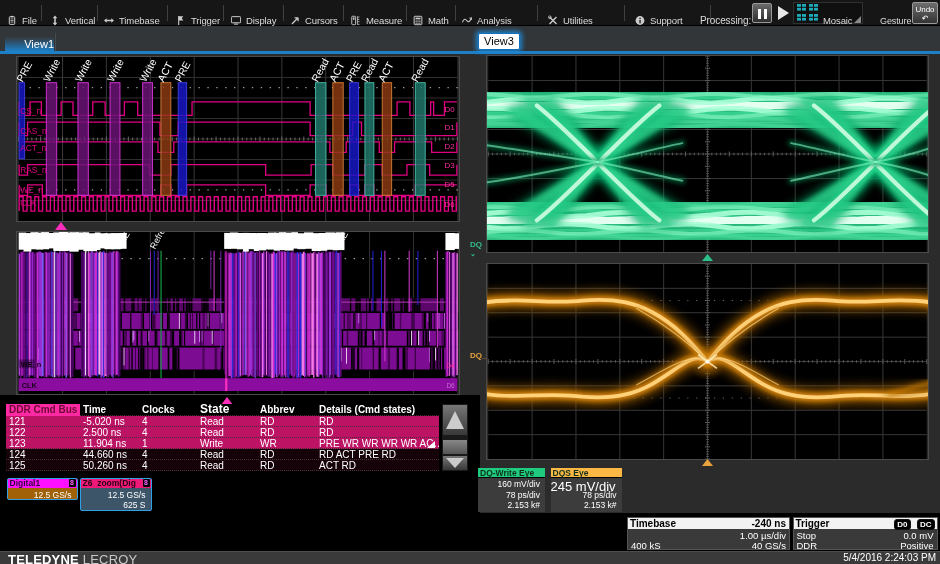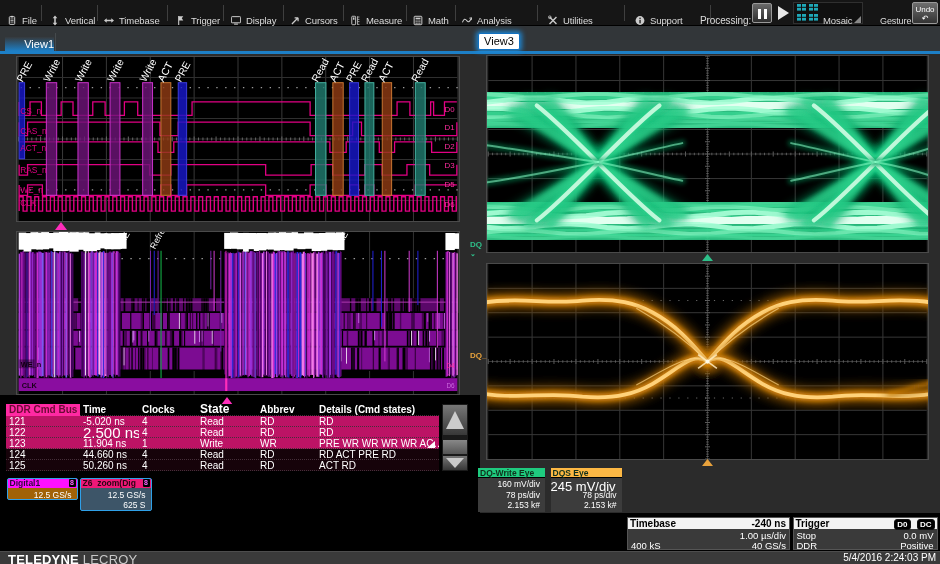--- a/index.html
+++ b/index.html
@@ -1001,21 +1001,21 @@
 <div class="abs" style="left:6px;top:415.5px;width:433px;height:11px;background:#bc1365;border-bottom:1px dotted #462f3a">
     <div class="abs" style="left:0px;top:0;width:74px;height:11px;color:#fff;font-size:10px;font-weight:normal;line-height:11px;padding-left:3px;white-space:nowrap;overflow:hidden">121</div>
     <div class="abs" style="left:74px;top:0;width:59px;height:11px;color:#fff;font-size:10px;font-weight:normal;line-height:11px;padding-left:3px;white-space:nowrap;overflow:hidden">-5.020 ns</div>
     <div class="abs" style="left:133px;top:0;width:58px;height:11px;color:#fff;font-size:10px;font-weight:normal;line-height:11px;padding-left:3px;white-space:nowrap;overflow:hidden">4</div>
     <div class="abs" style="left:191px;top:0;width:60px;height:11px;color:#fff;font-size:10px;font-weight:normal;line-height:11px;padding-left:3px;white-space:nowrap;overflow:hidden">Read</div>
     <div class="abs" style="left:251px;top:0;width:59px;height:11px;color:#fff;font-size:10px;font-weight:normal;line-height:11px;padding-left:3px;white-space:nowrap;overflow:hidden">RD</div>
     <div class="abs" style="left:310px;top:0;width:123px;height:11px;color:#fff;font-size:10px;font-weight:normal;line-height:11px;padding-left:3px;white-space:nowrap;overflow:hidden">RD</div>
   </div>
 <div class="abs" style="left:6px;top:426.5px;width:433px;height:11px;background:#bc1365;border-bottom:1px dotted #462f3a">
     <div class="abs" style="left:0px;top:0;width:74px;height:11px;color:#fff;font-size:10px;font-weight:normal;line-height:11px;padding-left:3px;white-space:nowrap;overflow:hidden">122</div>
-    <div class="abs" style="left:74px;top:0;width:59px;height:11px;color:#fff;font-size:15px;font-weight:normal;line-height:11px;padding-left:3px;white-space:nowrap;overflow:hidden">2.500 ns</div>
+    <div class="abs" style="left:74px;top:0;width:59px;height:11px;color:#fff;font-size:10px;font-weight:normal;line-height:11px;padding-left:3px;white-space:nowrap;overflow:hidden">2.500 ns</div>
     <div class="abs" style="left:133px;top:0;width:58px;height:11px;color:#fff;font-size:10px;font-weight:normal;line-height:11px;padding-left:3px;white-space:nowrap;overflow:hidden">4</div>
     <div class="abs" style="left:191px;top:0;width:60px;height:11px;color:#fff;font-size:10px;font-weight:normal;line-height:11px;padding-left:3px;white-space:nowrap;overflow:hidden">Read</div>
     <div class="abs" style="left:251px;top:0;width:59px;height:11px;color:#fff;font-size:10px;font-weight:normal;line-height:11px;padding-left:3px;white-space:nowrap;overflow:hidden">RD</div>
     <div class="abs" style="left:310px;top:0;width:123px;height:11px;color:#fff;font-size:10px;font-weight:normal;line-height:11px;padding-left:3px;white-space:nowrap;overflow:hidden">RD</div>
   </div>
 <div class="abs" style="left:6px;top:437.5px;width:433px;height:11px;background:#bc1365;border-bottom:1px dotted #462f3a">
     <div class="abs" style="left:0px;top:0;width:74px;height:11px;color:#fff;font-size:10px;font-weight:normal;line-height:11px;padding-left:3px;white-space:nowrap;overflow:hidden">123</div>
     <div class="abs" style="left:74px;top:0;width:59px;height:11px;color:#fff;font-size:10px;font-weight:normal;line-height:11px;padding-left:3px;white-space:nowrap;overflow:hidden">11.904 ns</div>
     <div class="abs" style="left:133px;top:0;width:58px;height:11px;color:#fff;font-size:10px;font-weight:normal;line-height:11px;padding-left:3px;white-space:nowrap;overflow:hidden">1</div>
     <div class="abs" style="left:191px;top:0;width:60px;height:11px;color:#fff;font-size:10px;font-weight:normal;line-height:11px;padding-left:3px;white-space:nowrap;overflow:hidden">Write</div>

